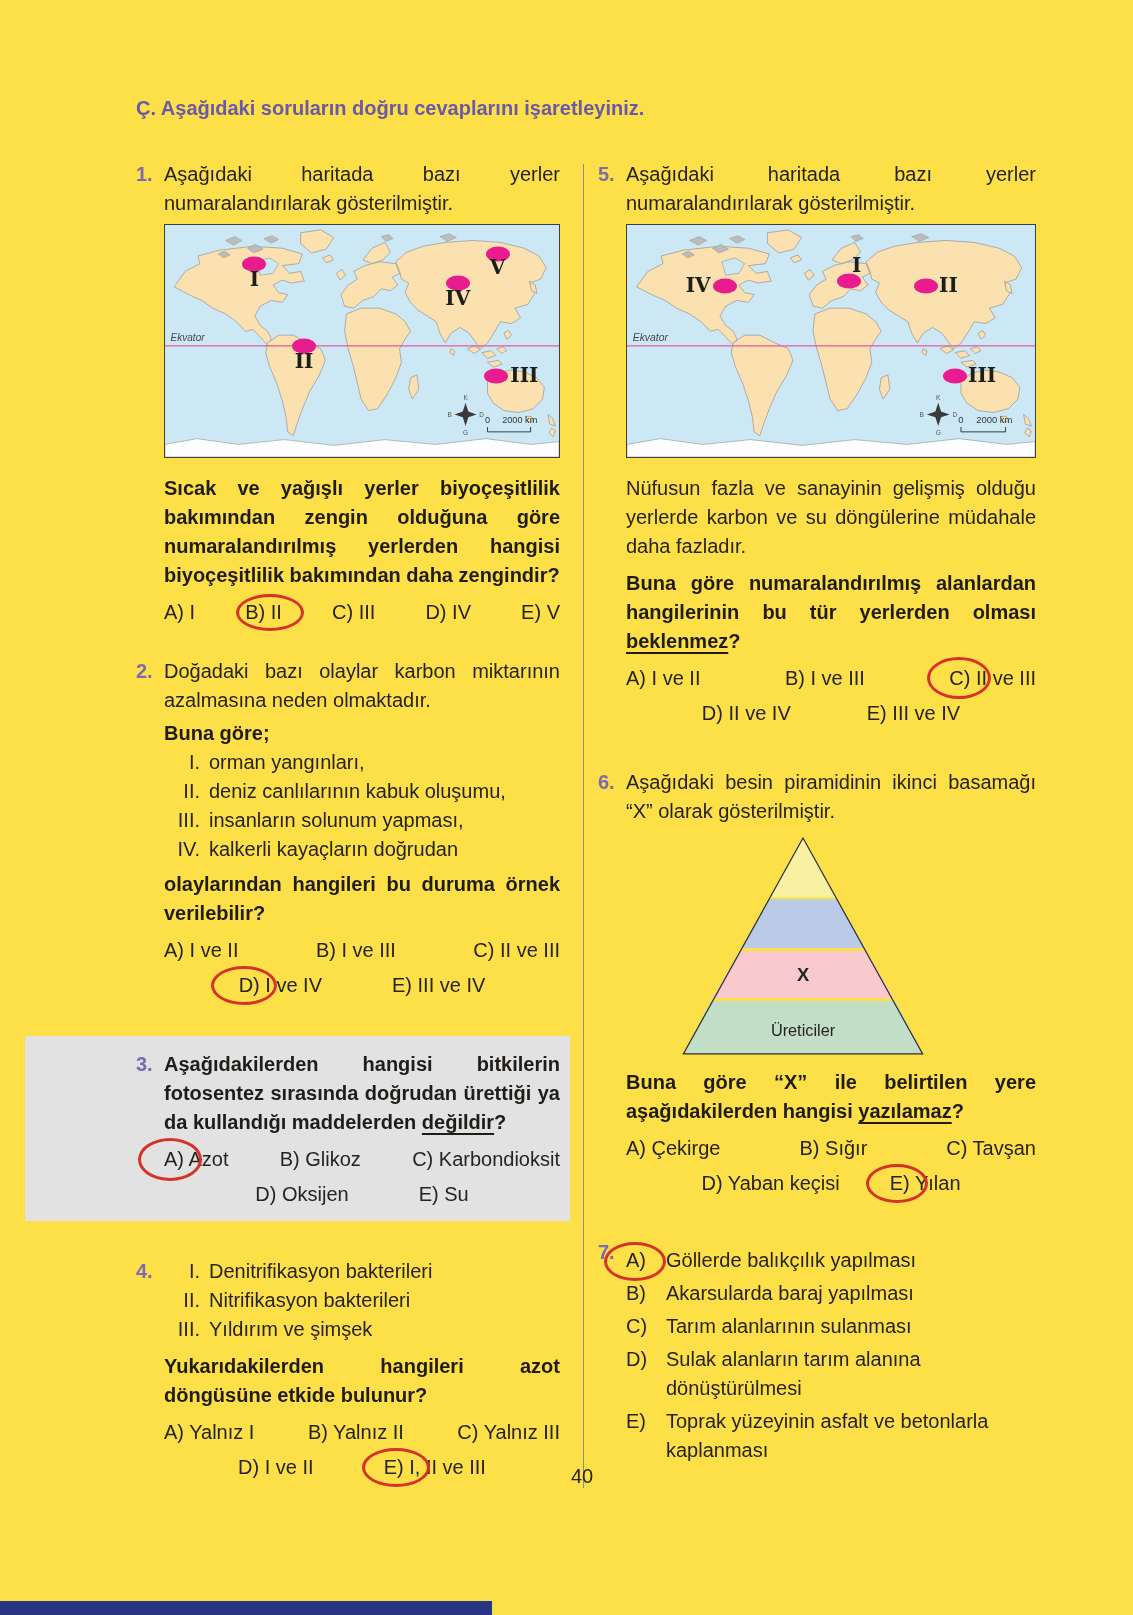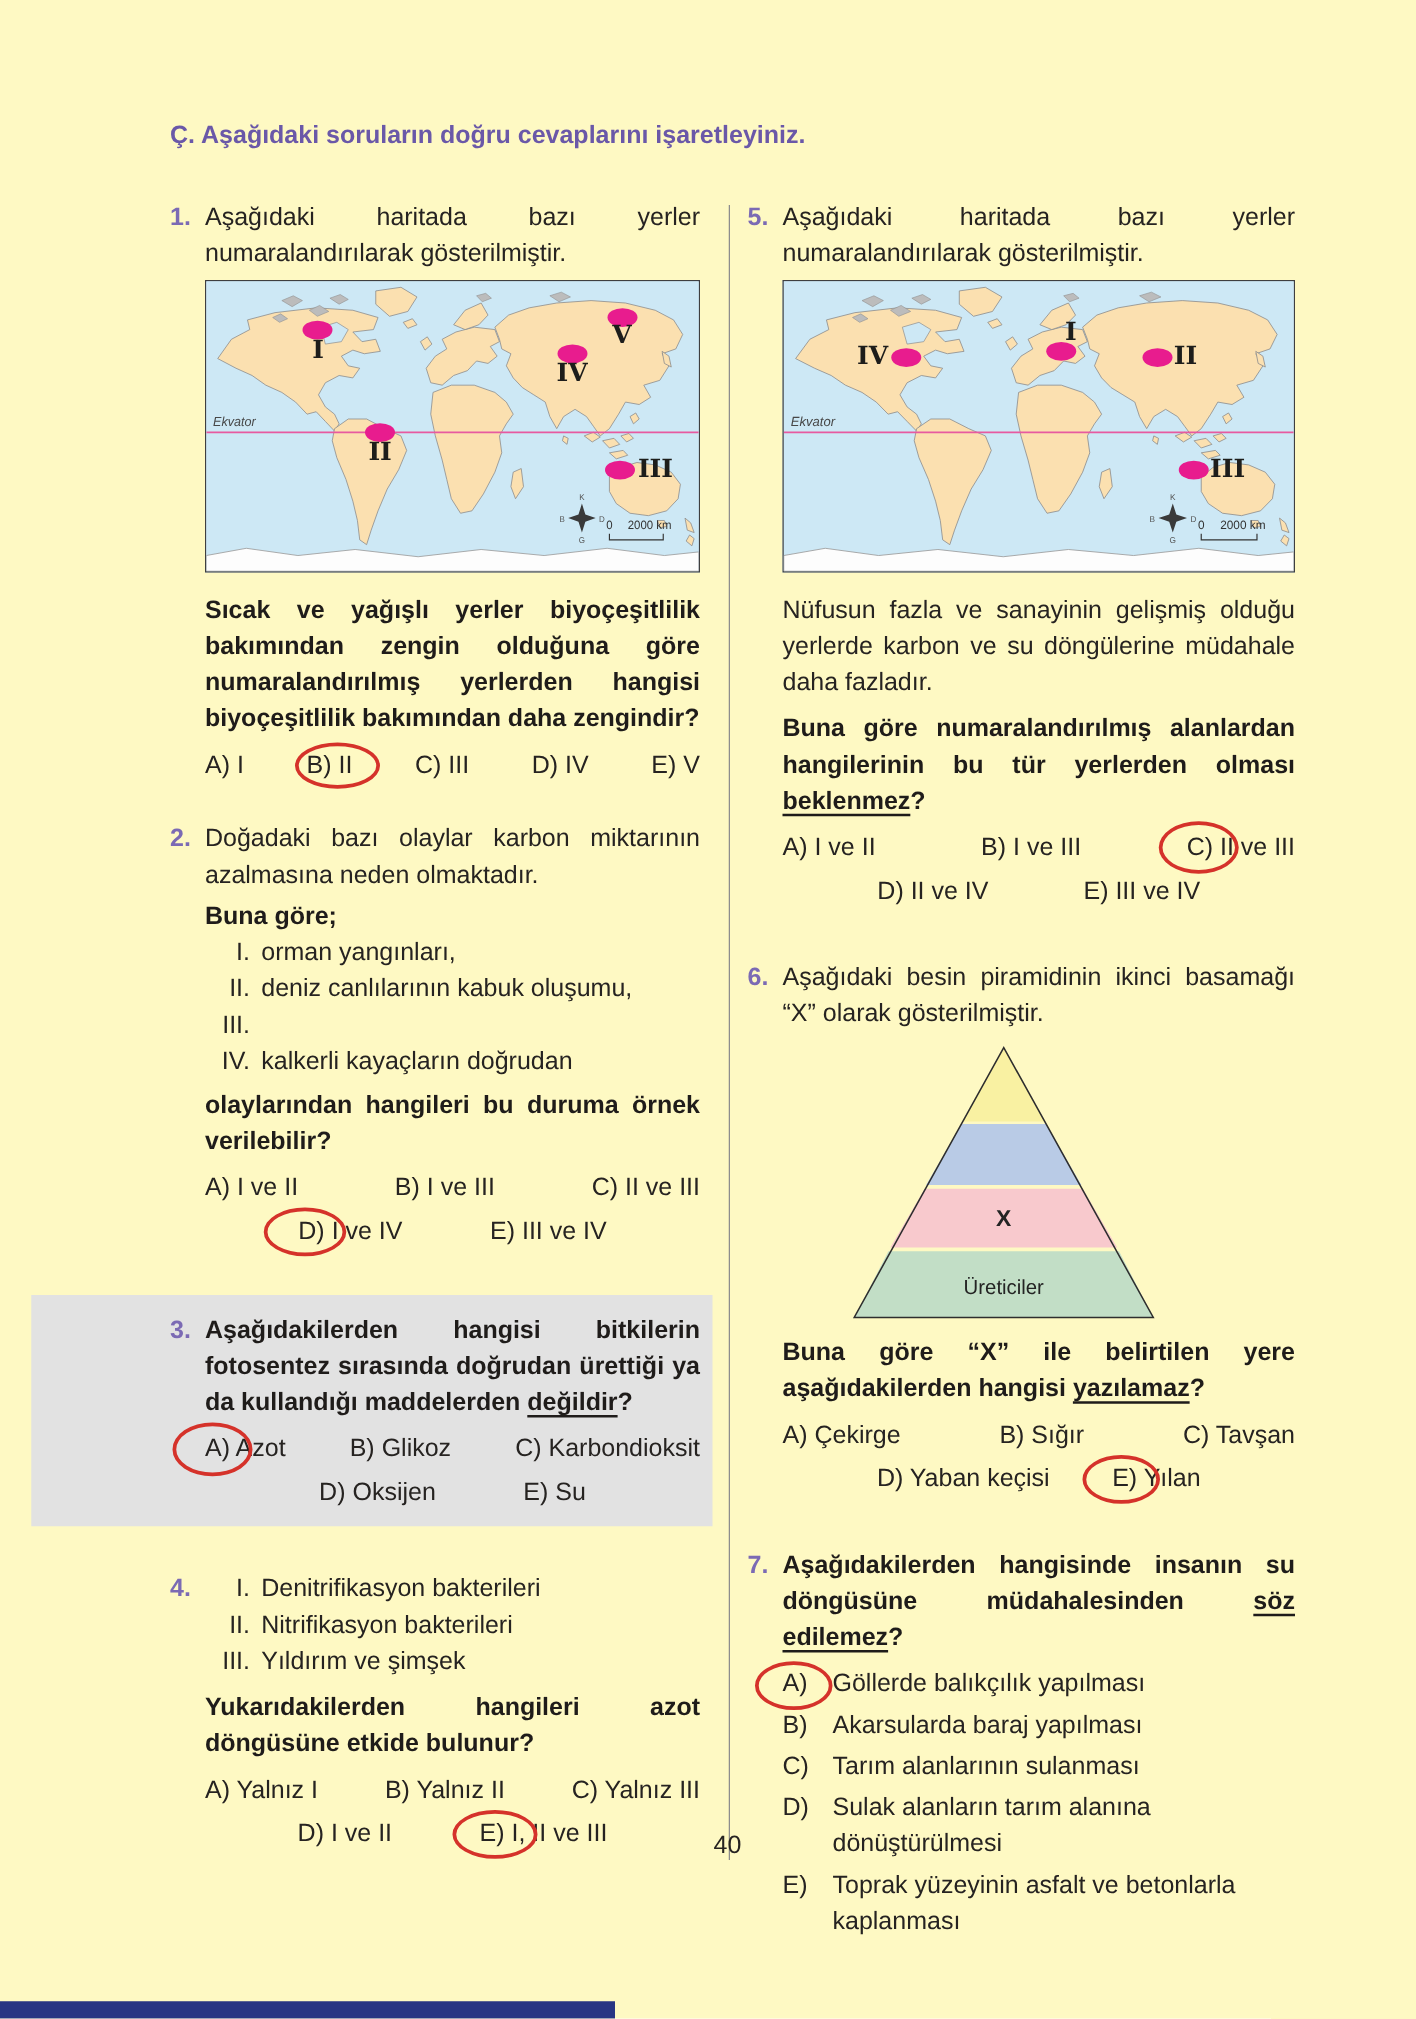--- a/index.html
+++ b/index.html
@@ -1,16 +1,16 @@
 <!DOCTYPE html>
 <html><head>
 <meta charset="utf-8">
 <style>
   html,body{margin:0;padding:0;background:#ffffff;}
-  .page{position:relative;width:1133px;height:1615px;background:#fef9c3;overflow:hidden;
+  .page{position:relative;width:1133px;height:1615px;background:#fde047;overflow:hidden;
         font-family:"Liberation Sans","DejaVu Sans",sans-serif;font-size:20px;line-height:29px;color:#262321;}
   .header{position:absolute;left:136px;top:94px;font-weight:bold;color:#6a58a8;}
   .divider{position:absolute;left:583px;top:164px;width:1px;height:1324px;background:#8d8d8d;}
   .col{position:absolute;top:160px;}
   .col-left{left:136px;width:424px;}
   .col-right{left:598px;width:438px;}
   .q{display:flex;align-items:flex-start;}
   .qnum{flex:0 0 28px;font-weight:bold;color:#7b6ab4;}
   .qbody{flex:1;min-width:0;}
   p{margin:0;}
@@ -143,20 +143,21 @@
         <div class="roman">
             <span class="rn">I.</span>
             <span class="rt">orman yangınları,</span>
           </div>
         <div class="roman">
             <span class="rn">II.</span>
             <span class="rt">deniz canlılarının kabuk oluşumu,</span>
           </div>
         <div class="roman">
             <span class="rn">III.</span>
+            <span class="rt">insanların solunum yapması,</span>
           </div>
         <div class="roman">
             <span class="rn">IV.</span>
             <span class="rt">kalkerli kayaçların doğrudan</span>
           </div>
         <p class="jtext bold mt6">olaylarından hangileri bu duruma örnek verilebilir?</p>
         <div class="opt-row">
           <span>A) I ve II</span>
           <span>B) I ve III</span>
           <span>C) II ve III</span>
@@ -270,21 +271,20 @@
         <div class="opt-row2 g50">
           <span>D) Yaban keçisi</span>
           <span class="circled" style="--cl:-24px;--ct:-5px;--cw:56px;--ch:33px">E) Yılan</span>
         </div>
       </div>
     </div>
 
     <div class="q mt40">
       <span class="qnum">7.</span>
       <div class="qbody">
-        <p class="jtext bold"><span>Aşağıdakilerden hangisinde insanın su döngüsüne müdahalesinden </span><span class="u">söz edilemez</span><span>?</span></p>
         <div class="optline mt8">
           <span class="oletter circled" style="--cl:-22px;--ct:-4px;--cw:56px;--ch:33px">A)</span>
           <span>Göllerde balıkçılık yapılması</span>
         </div>
         <div class="optline">
           <span class="oletter">B)</span>
           <span>Akarsularda baraj yapılması</span>
         </div>
         <div class="optline">
           <span class="oletter">C)</span>

